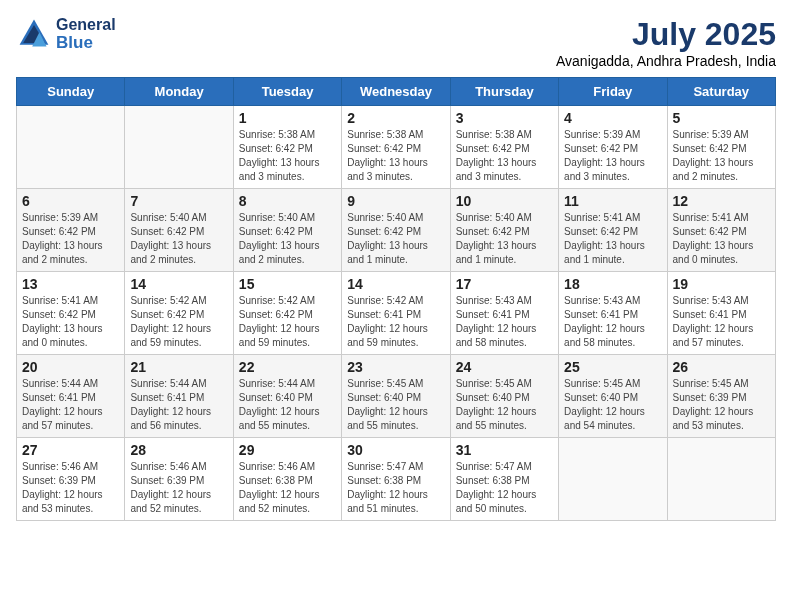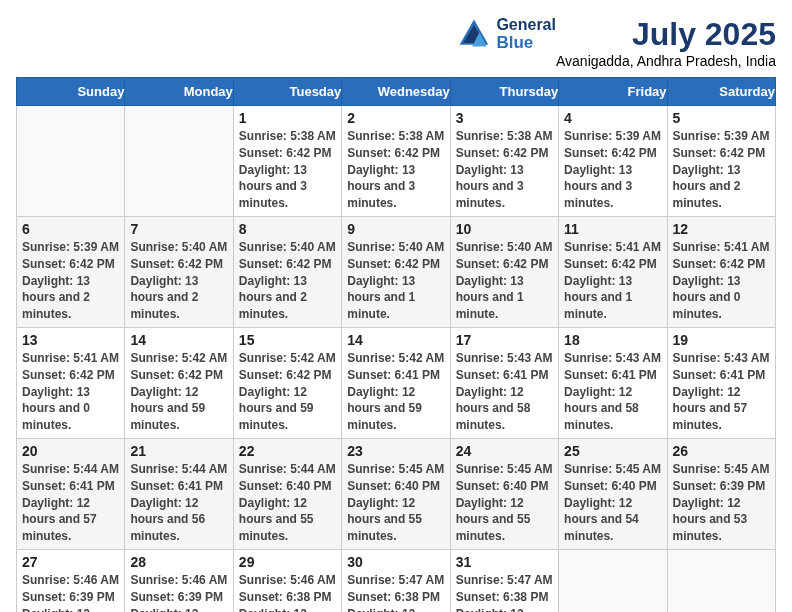--- a/index.html
+++ b/index.html
@@ -5,21 +5,21 @@
     * { box-sizing: border-box; margin: 0; padding: 0; }
     body {
       font-family: Arial, sans-serif;
       background: #fff;
       width: 792px;
       min-height: 612px;
       padding: 16px;
     }
     .header {
       display: flex;
-      justify-content: flex-end;
+      justify-content: space-between;
       align-items: flex-start;
       margin-bottom: 8px;
     }
     .logo {
       display: flex;
       align-items: center;
       gap: 4px;
     }
     .logo-text {
       font-size: 18px;
@@ -47,21 +47,21 @@
       width: 100%;
       border-collapse: collapse;
       border: 1px solid #ccc;
     }
     .calendar th {
       background-color: #2a6ebb;
       color: #fff;
       font-size: 13px;
       font-weight: bold;
       padding: 6px 0;
-      text-align: right;
+      text-align: center;
       border: 1px solid #2060a0;
     }
     .calendar td {
       vertical-align: top;
       border: 1px solid #ccc;
       padding: 4px 5px;
       width: 108px;
       min-height: 80px;
       font-size: 10.5px;
       color: #333;
@@ -74,24 +74,23 @@
       background: #f9f9f9;
     }
     .day-number {
       font-size: 14px;
       font-weight: bold;
       color: #222;
       display: block;
       margin-bottom: 2px;
     }
     .day-info {
-      font-size: 12px;
+      font-size: 10px;
       color: #444;
       line-height: 1.4;
-      font-weight: bold;
     }
   </style>
 </head>
 <body>
 
 <div class="header">
   <div class="logo">
     <svg class="logo-icon" viewBox="0 0 40 40">
       <polygon points="20,4 36,32 4,32" fill="#2a6ebb"></polygon>
       <polygon points="20,10 32,30 8,30" fill="#1a3a6b"></polygon>

